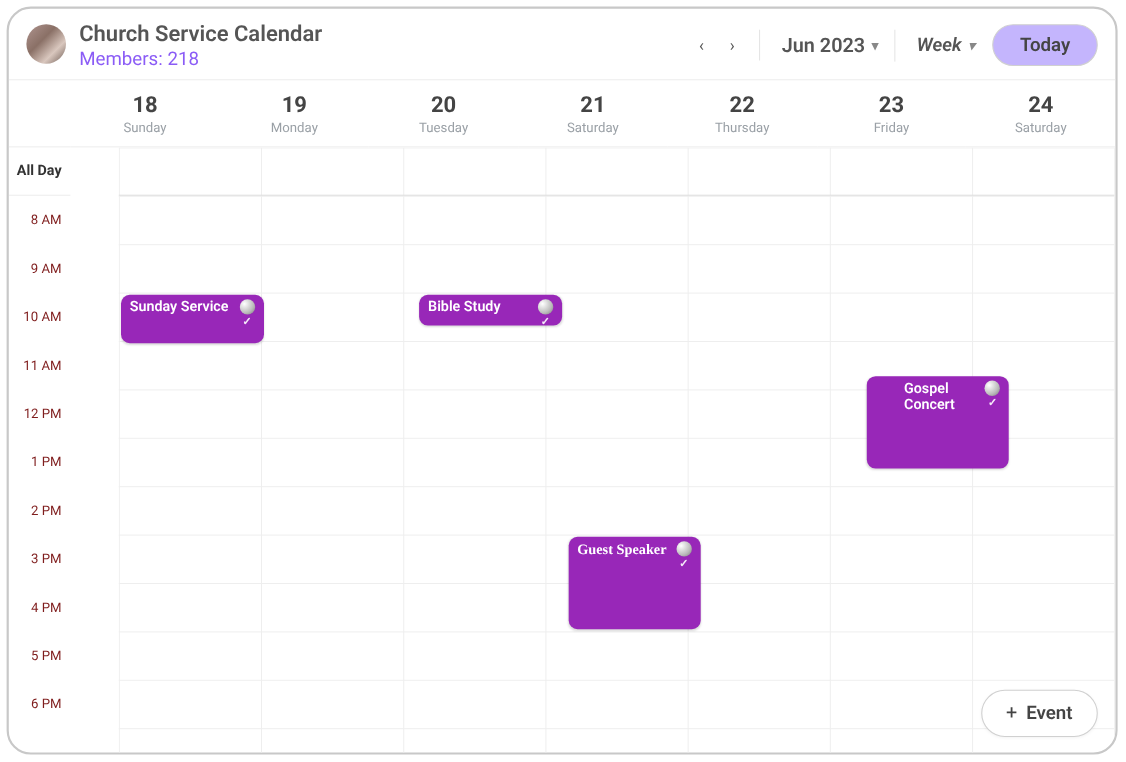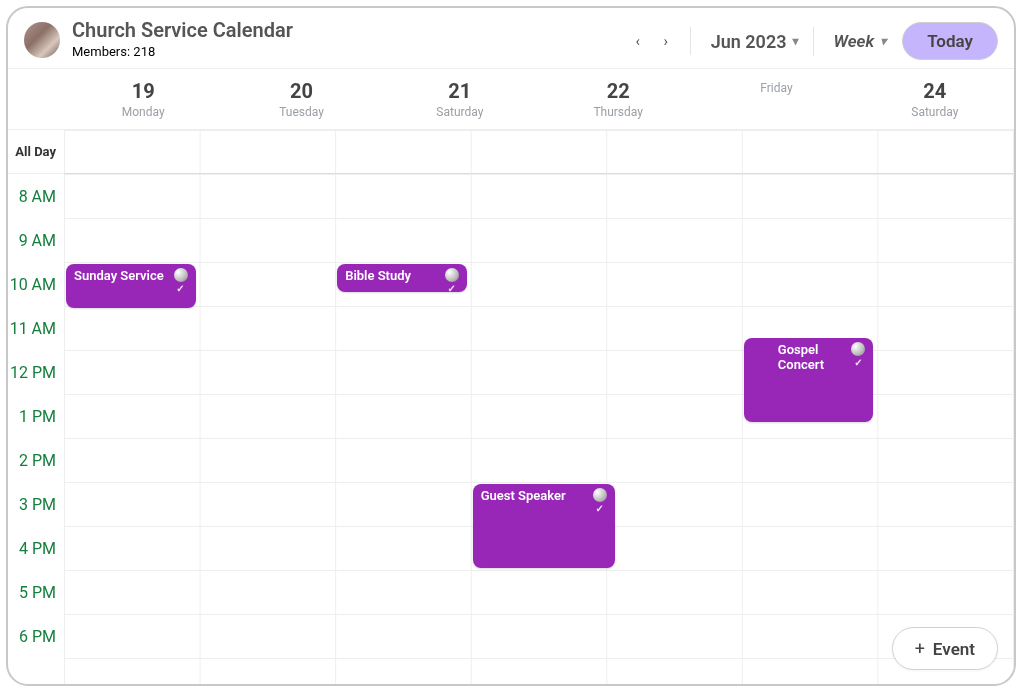--- a/index.html
+++ b/index.html
@@ -25,21 +25,21 @@
     padding:10px 16px 8px 16px;
   }
   .header-left { display:flex; align-items:flex-start; gap:12px; }
   .avatar {
     width:36px; height:36px; border-radius:50%;
     background: linear-gradient(135deg,#b09590 0%, #8a7066 40%, #d9c7be 70%, #6a5850 100%);
     flex-shrink:0; margin-top:4px;
   }
   .title-block { display:flex; flex-direction:column; }
   .page-title { font-size:20px; font-weight:600; color:#555; line-height:1.2; }
-  .members { font-size:13px; color:#000000; margin-top:2px; }
+  .members { font-size:17px; color:#8b5cf6; margin-top:2px; }
 
   .header-right { display:flex; align-items:center; gap:10px; margin-top:4px; }
   .nav-group { display:flex; align-items:center; border-right:1px solid #e5e5e5; padding-right:10px; margin-right:4px; }
   .nav-btn {
     width:28px; height:28px; display:flex; align-items:center; justify-content:center;
     color:#555; cursor:pointer; font-size:15px;
   }
   .dropdown {
     display:flex; align-items:center; gap:6px; padding:4px 6px;
     font-size:18px; font-weight:600; color:#555; cursor:pointer;
@@ -58,24 +58,24 @@
     display:flex; border-top:1px solid #eee;
   }
   .time-gutter-head { width:56px; flex-shrink:0; border-bottom:1px solid #eee; }
   .day-head {
     flex:1; text-align:center; padding:10px 0 10px 0; border-bottom:1px solid #eee;
   }
   .day-num { font-size:20px; font-weight:700; color:#444; }
   .day-name { font-size:12px; color:#9aa0a6; margin-top:2px; }
 
   
-  .grid-wrap { display:flex; height:560px; overflow:hidden; }
+  .grid-wrap { display:flex; height:560px; overflow:hidden;gap:44px; }
   .time-col { width:56px; flex-shrink:0; position:relative; }
   .hour-label {
-    height:44px; font-size:16px; color:#15803d; text-align:right;
+    height:44px; font-size:12px; color:#7f1d1d; text-align:right;
     padding-right:8px; display:flex; align-items:center; justify-content:flex-end;
   }
   .hour-label.allday { font-weight:700; color:#333; font-size:13px; border-bottom:1px solid #eee; }
 
   .grid {
     flex:1; position:relative;
     background-image:
       linear-gradient(to right, #eee 1px, transparent 1px);
     background-size: calc(100%/7) 100%;
     border-right:1px solid #eee;
@@ -154,36 +154,41 @@
       </div>
       <div class="today-btn">
         <span>Today</span>
       </div>
     </div>
   </div>
 
   <div class="day-headers">
     <div class="time-gutter-head"></div>
     <div class="day-head">
+      <div class="day-num">18</div>
+      <div class="day-name">Sunday</div>
+    </div>
+    <div class="day-head">
       <div class="day-num">19</div>
       <div class="day-name">Monday</div>
     </div>
     <div class="day-head">
       <div class="day-num">20</div>
       <div class="day-name">Tuesday</div>
     </div>
     <div class="day-head">
       <div class="day-num">21</div>
       <div class="day-name">Saturday</div>
     </div>
     <div class="day-head">
       <div class="day-num">22</div>
       <div class="day-name">Thursday</div>
     </div>
     <div class="day-head">
+      <div class="day-num">23</div>
       <div class="day-name">Friday</div>
     </div>
     <div class="day-head">
       <div class="day-num">24</div>
       <div class="day-name">Saturday</div>
     </div>
   </div>
 
   <div class="grid-wrap">
     <div class="time-col">
@@ -218,21 +223,21 @@
             <span class="check">✓</span>
           </span>
         </div>
         <div class="event" style="top: 208px; left: 679.857px; width: 129.571px; height: 84px; background: rgb(152, 39, 184); padding-left: 34px;">
           <span>Gospel Concert</span>
           <span class="ev-icons">
             <span class="mini-avatar"></span>
             <span class="check">✓</span>
           </span>
         </div>
-        <div class="event" style="top: 354px; left: 408.714px; width: 142px; height: 84px; background: rgb(152, 39, 184);">
+        <div class="event" style="top: 354px; left: 408.714px; width: 120px; height: 84px; background: rgb(152, 39, 184); font-family: Liberation Serif, serif;">
           <span>Guest Speaker</span>
           <span class="ev-icons">
             <span class="mini-avatar"></span>
             <span class="check">✓</span>
           </span>
         </div>
       </div>
   </div>
 
   <div class="add-event">

